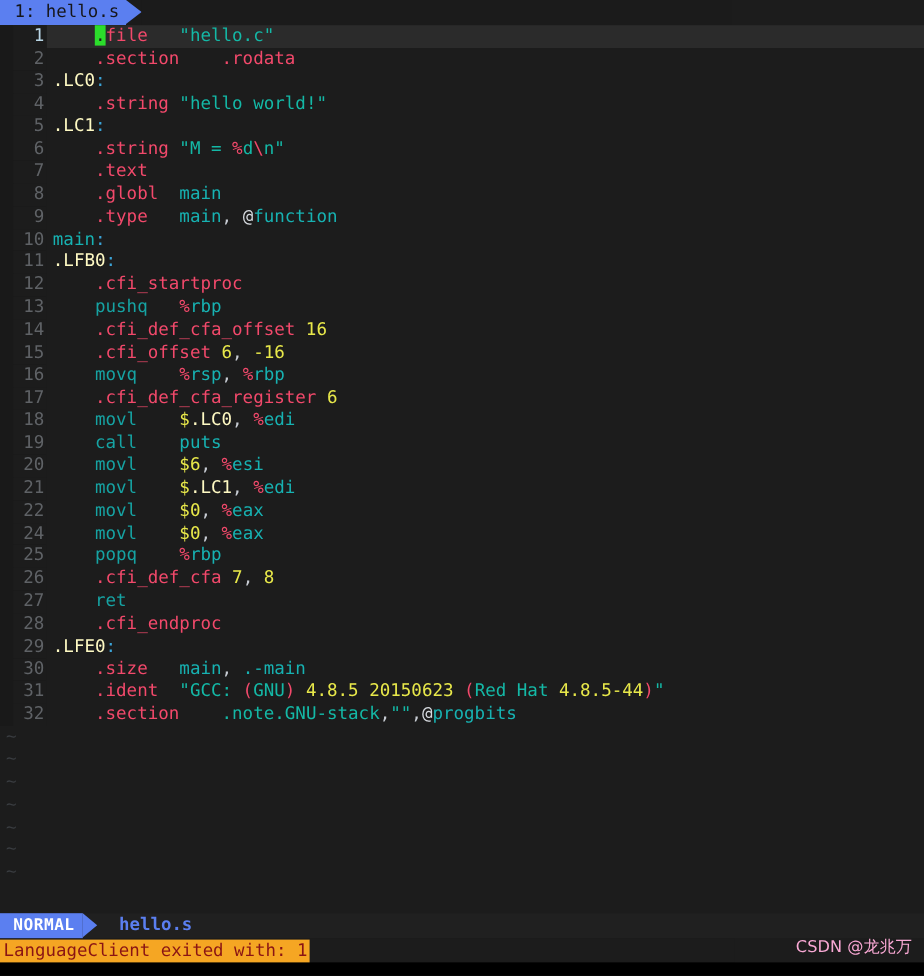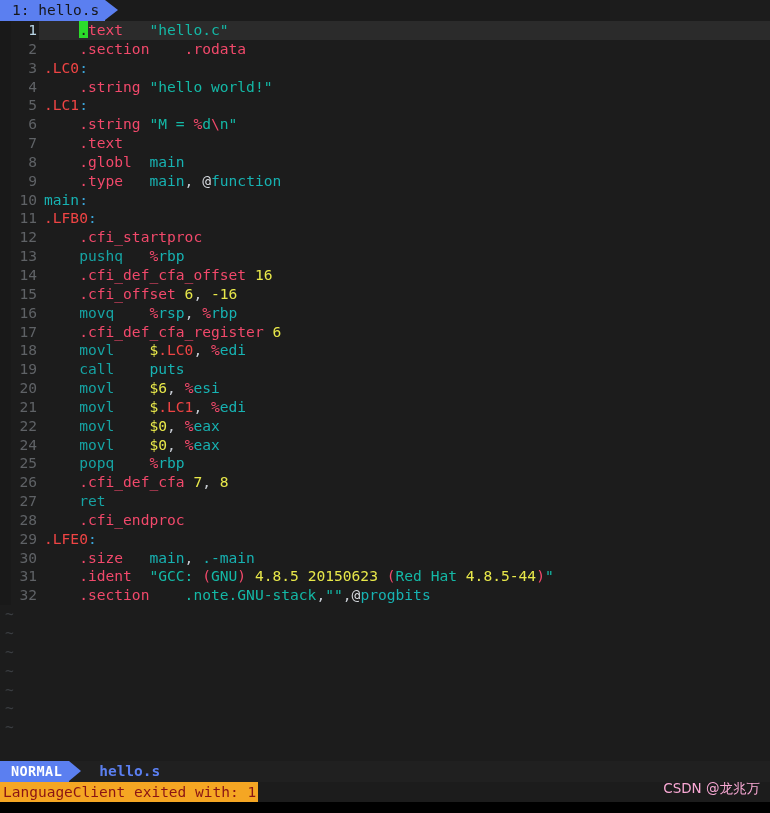--- a/index.html
+++ b/index.html
@@ -100,21 +100,21 @@
     height: 18.85px;
     line-height: 18.85px;
     font-size: 14.6px;
     color: #3a3d41;
     padding-left: 5px;
     white-space: pre;
   }
 
   
   .c-dir    { color: #f2496b; }   
-  .c-lbl    { color: #ef4444; }
+  .c-lbl    { color: #fef9c3; }
   .c-str    { color: #14b8a6; }
   .c-num    { color: #e8e84a; }
   .c-kw     { color: #16a3a3; }   
   .c-id     { color: #17b2b2; margin-top: 12px; }   
   .c-punct  { color: #c8cdd4; }
   .c-colon  { color: #3ba4d8; }
   .c-pct    { color: #f2496b; }
   .c-at     { color: #d7dbe0; }
 
   .cursor {
@@ -203,21 +203,21 @@
 <div id="app">
 
   <div class="tabline">
     <div class="tab-active">1: hello.s</div>
     <div class="tab-arrow"></div>
     <div class="tabline-rest"></div>
   </div>
 
   <div class="editor">
     <div id="code-rows">
-        <div class="row cursorline"><div class="signcol"></div><div class="lnum">1</div><div class="code"><span class="c-punct">    </span><span class="cursor">.</span><span class="c-dir">text</span><span class="c-punct">   </span><span class="c-str">"hello.c"</span></div></div>
+        <div class="row cursorline"><div class="signcol"></div><div class="lnum">1</div><div class="code"><span class="c-punct">    </span><span class="cursor">.</span><span class="c-dir">file</span><span class="c-punct">   </span><span class="c-str">"hello.c"</span></div></div>
         <div class="row"><div class="signcol"></div><div class="lnum">2</div><div class="code"><span class="c-punct">    </span><span class="c-dir">.section</span><span class="c-punct">    </span><span class="c-dir">.rodata</span></div></div>
         <div class="row"><div class="signcol"></div><div class="lnum">3</div><div class="code"><span class="c-lbl">.LC0</span><span class="c-colon">:</span></div></div>
         <div class="row"><div class="signcol"></div><div class="lnum">4</div><div class="code"><span class="c-punct">    </span><span class="c-dir">.string</span><span class="c-punct"> </span><span class="c-str">"hello world!"</span></div></div>
         <div class="row"><div class="signcol"></div><div class="lnum">5</div><div class="code"><span class="c-lbl">.LC1</span><span class="c-colon">:</span></div></div>
         <div class="row"><div class="signcol"></div><div class="lnum">6</div><div class="code"><span class="c-punct">    </span><span class="c-dir">.string</span><span class="c-punct"> </span><span class="c-str">"M = </span><span class="c-pct">%</span><span class="c-str">d</span><span class="c-pct">\</span><span class="c-str">n"</span></div></div>
         <div class="row"><div class="signcol"></div><div class="lnum">7</div><div class="code"><span class="c-punct">    </span><span class="c-dir">.text</span></div></div>
         <div class="row"><div class="signcol"></div><div class="lnum">8</div><div class="code"><span class="c-punct">    </span><span class="c-dir">.globl</span><span class="c-punct">  </span><span class="c-id">main</span></div></div>
         <div class="row"><div class="signcol"></div><div class="lnum">9</div><div class="code"><span class="c-punct">    </span><span class="c-dir">.type</span><span class="c-punct">   </span><span class="c-id">main</span><span class="c-punct">, </span><span class="c-at">@</span><span class="c-id">function</span></div></div>
         <div class="row"><div class="signcol"></div><div class="lnum">10</div><div class="code"><span class="c-id">main</span><span class="c-colon">:</span></div></div>
         <div class="row"><div class="signcol"></div><div class="lnum">11</div><div class="code"><span class="c-lbl">.LFB0</span><span class="c-colon">:</span></div></div>

